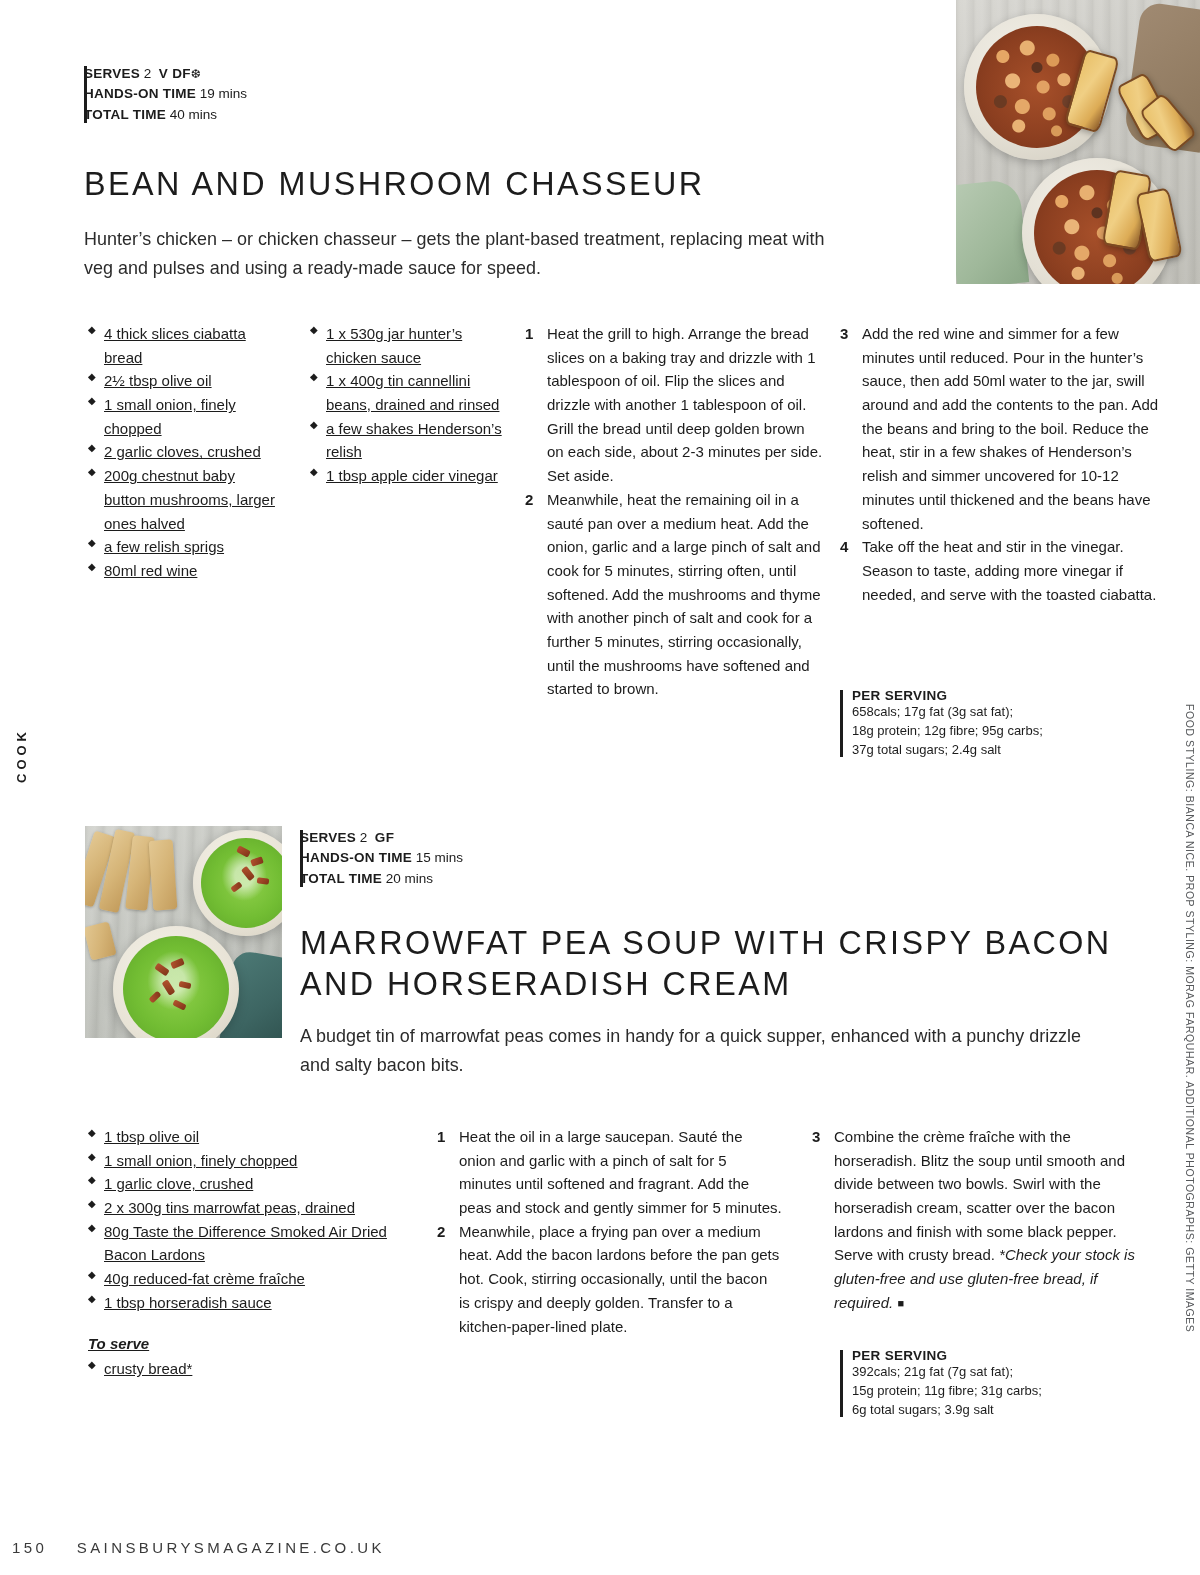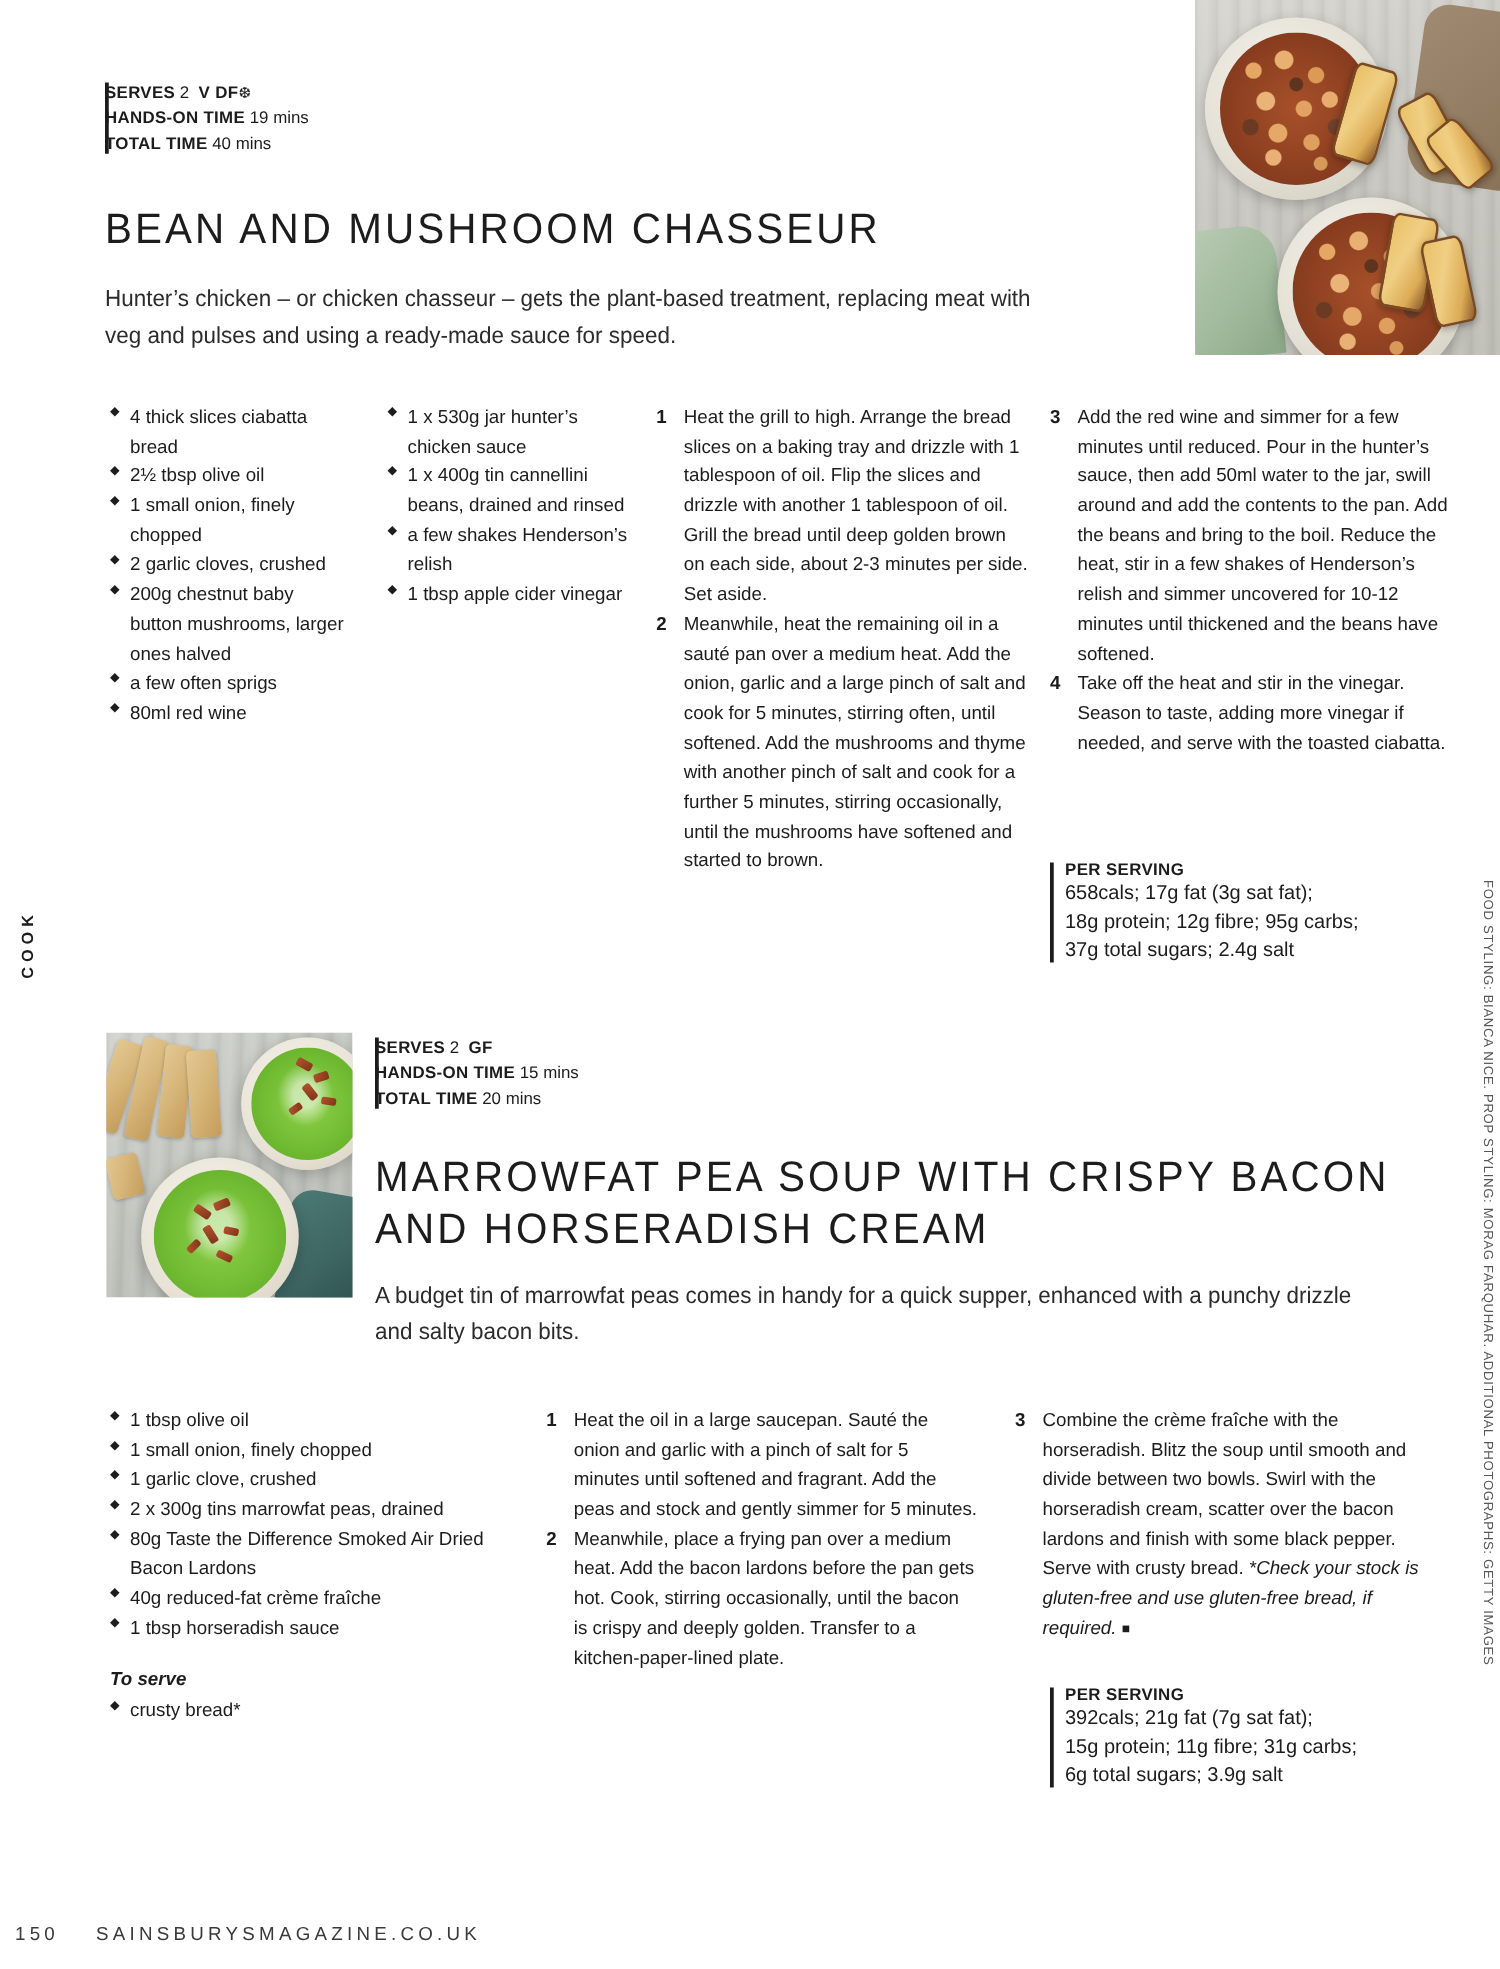--- a/index.html
+++ b/index.html
@@ -48,21 +48,21 @@
   .standfirst {
     position:absolute;
     font-size:18.5px; font-weight:300; line-height:1.58; color:#2b2b2b;
     transform:scaleX(0.97); transform-origin:left top;
   }
 
   
   .ing, .steps { position:absolute; font-size:15px; line-height:1.58; }
   .ing li {
     list-style:none; position:relative;
-    padding-left:16px; margin-bottom:0;
+    padding-left:16px; margin-bottom:0;text-decoration:underline;
   }
   .ing li::before {
     content:"\25C6"; position:absolute; left:0; top:0;
     font-size:10px; line-height:1.58; color:#1c1c1c;
   }
   .ing .subhead {
     list-style:none; font-style:italic; font-weight:700;
     padding-left:0; margin-top:17px; margin-bottom:2px;
   }
   .ing .subhead::before { content:none; }
@@ -78,21 +78,21 @@
   .steps li .note { font-style:italic; }
   .endmark { font-size:11px; vertical-align:1px; }
 
   
   .nutri { position:absolute; padding-left:12px; }
   .nutri::before {
     content:""; position:absolute; left:0; top:2px; bottom:3px;
     width:3px; background:#1c1c1c;
   }
   .nutri .h { font-size:13.5px; font-weight:700; letter-spacing:0.3px; }
-  .nutri .l { font-size:16px; line-height:1.45; }
+  .nutri .l { font-size:13px; line-height:1.45; }
 
   
   .footer {
     position:absolute; left:12px; top:1539px;
     font-size:15px; letter-spacing:3.4px; color:#3a3a3a; font-weight:300;
   }
   .footer .pg { margin-right:22px; }
 
   
   .photo { position:absolute; overflow:hidden; }
@@ -218,21 +218,21 @@
   <h1 class="recipe-title" style="left:84px; top:163px; width:880px;">BEAN AND MUSHROOM CHASSEUR</h1>
 
   <p class="standfirst" style="left:84px; top:224px; width:790px;">Hunter’s chicken – or chicken chasseur – gets the plant-based treatment, replacing meat with veg and pulses and using a ready-made sauce for speed.</p>
 
   <ul class="ing" id="r1-ing1" style="left:88px; top:322px; width:190px;">
       <li>4 thick slices ciabatta bread</li>
       <li>2½ tbsp olive oil</li>
       <li>1 small onion, finely chopped</li>
       <li>2 garlic cloves, crushed</li>
       <li>200g chestnut baby button mushrooms, larger ones halved</li>
-      <li>a few often sprigs</li>
+      <li>a few relish sprigs</li>
       <li>80ml red wine</li>
     </ul>
   <ul class="ing" id="r1-ing2" style="left:310px; top:322px; width:195px;">
       <li>1 x 530g jar hunter’s chicken sauce</li>
       <li>1 x 400g tin cannellini beans, drained and rinsed</li>
       <li>a few shakes Henderson’s relish</li>
       <li>1 tbsp apple cider vinegar</li>
     </ul>
 
   <ol class="steps" id="r1-steps1" style="left:525px; top:322px; width:300px;">

